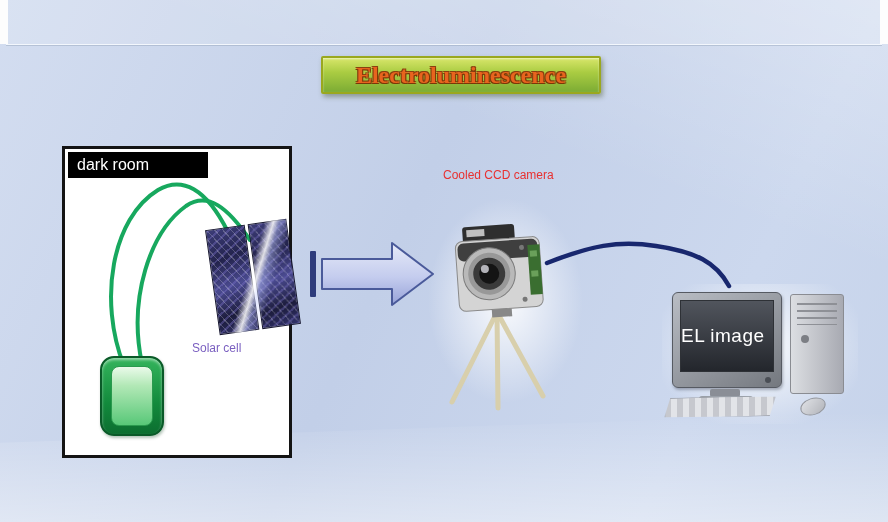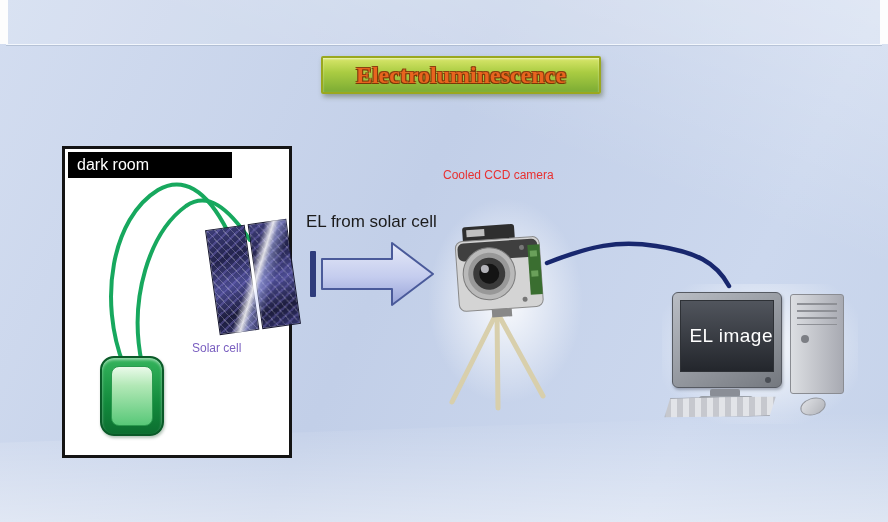--- a/index.html
+++ b/index.html
@@ -28,21 +28,21 @@
     background:linear-gradient(to bottom,#d8e66a 0%,#aacc42 42%,#7cac34 100%);
     box-shadow:2px 3px 5px rgba(70,85,45,.45), inset 0 1px 2px rgba(255,255,255,.55);
     font-family:"Liberation Serif",serif;font-weight:bold;font-size:24px;
     color:var(--title-text,#e8641e);
     text-shadow:1px 1px 0 #7a3808, -1px -1px 0 #8a4210, 1px -1px 0 #8a4210, -1px 1px 0 #7a3808;
   }
 
   
   .dark-room{position:absolute;left:62px;top:146px;width:230px;height:312px;
     background:#ffffff;border:3px solid #141414;z-index:2;}
-  .dark-room-label{position:absolute;left:3px;top:3px;width:164px;height:26px;
+  .dark-room-label{position:absolute;left:3px;top:3px;width:140px;height:26px;
     background:#000;color:#fff;font-size:16px;line-height:26px;padding-left:9px;}
 
   
   .solar-cell{position:absolute;left:212px;top:224px;width:82px;height:106px;z-index:6;
     transform:rotate(-8deg);display:flex;gap:3px;}
   .solar-panel{flex:1;border:1px solid #15152e;
     background:
       repeating-linear-gradient(55deg, rgba(255,255,255,.22) 0 1px, transparent 1px 6px),
       repeating-linear-gradient(-35deg, rgba(130,120,210,.35) 0 2px, transparent 2px 7px),
       linear-gradient(165deg,#3c3c78 0%, #23234c 30%, #4a4a90 55%, #1c1c3c 80%, #32326a 100%);}
@@ -74,21 +74,21 @@
   .camera-svg{position:absolute;left:445px;top:215px;width:110px;height:110px;z-index:6;}
 
   
   .computer{position:absolute;left:662px;top:284px;width:196px;height:140px;z-index:4;
     background:radial-gradient(ellipse at 50% 45%, rgba(255,255,255,.88), rgba(255,255,255,0) 78%);}
   .monitor{position:absolute;left:10px;top:8px;width:110px;height:96px;border-radius:6px;
     background:linear-gradient(145deg,#b9bdc4,#74787f);border:1px solid #565a62;
     box-shadow:1px 2px 3px rgba(40,45,60,.35);}
   .monitor-screen{position:absolute;left:7px;top:7px;right:7px;bottom:15px;border:1px solid #2e3136;
     background:linear-gradient(to bottom,#51555d,#23262c);
-    display:flex;align-items:center;justify-content:flex-end;}
+    display:flex;align-items:center;justify-content:flex-start;}
   .screen-text{color:#fff;font-size:19px;letter-spacing:.5px;}
   .monitor-btn{position:absolute;right:10px;bottom:4px;width:6px;height:6px;border-radius:50%;background:#4a4e55;}
   .stand{position:absolute;left:48px;top:105px;width:30px;height:8px;background:#8a8e96;border-radius:2px;}
   .stand-base{position:absolute;left:37px;top:112px;width:54px;height:6px;background:#9aa0a8;border-radius:3px;}
   .tower{position:absolute;left:128px;top:10px;width:54px;height:100px;border:1px solid #8a8c92;border-radius:3px;
     background:linear-gradient(90deg,#dcdee2,#a8aab2);}
   .tower-slots{position:absolute;left:6px;right:6px;top:8px;height:22px;
     background:repeating-linear-gradient(to bottom,#8e9096 0 2px, transparent 2px 7px);}
   .tower-btn{position:absolute;left:10px;top:40px;width:8px;height:8px;border-radius:50%;background:#7c7e84;}
   .keyboard{position:absolute;left:2px;top:112px;width:112px;height:22px;transform:rotate(-2deg);
@@ -184,15 +184,14 @@
     <div class="solar-panel"></div>
     <div class="solar-panel"></div>
   </div>
 
   <div class="power-supply">
     <div class="power-supply-inner"></div>
   </div>
 
   <div class="lbl solar-label">Solar cell</div>
   <div class="lbl camera-label">Cooled CCD camera</div>
-  <div class="lbl arrow-label">EL from solar cell</div>
 
 </div>
 
 </body></html>

